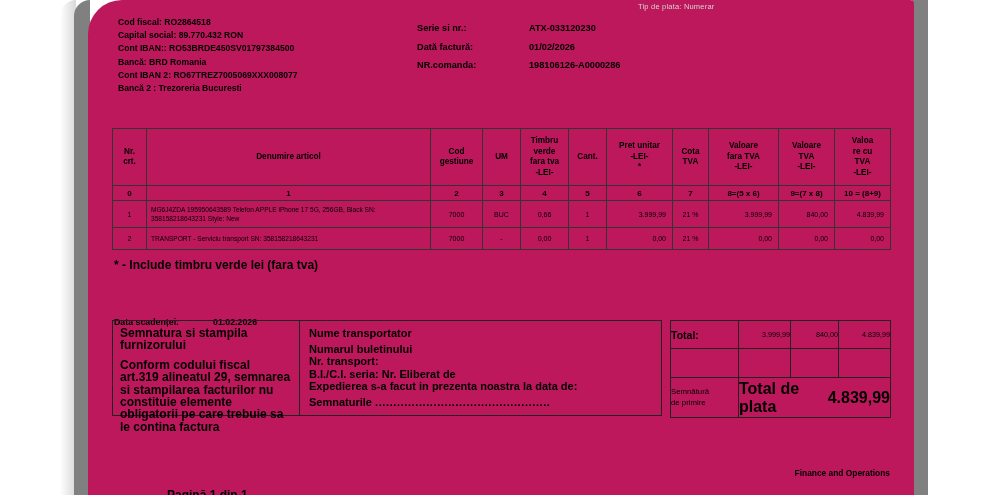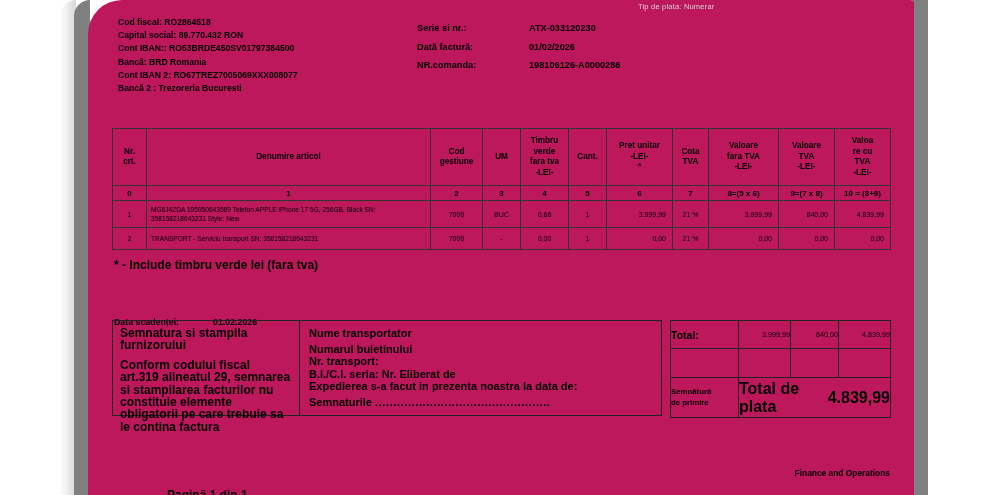--- a/index.html
+++ b/index.html
@@ -206,21 +206,21 @@
   .totals td {
     border: 1.6px solid #222;
     padding: 0 0;
     vertical-align: middle;
   }
   .totals .tl { font-size: 10.5px; font-weight: bold; }
   .totals .num { font-size: 7.2px; text-align: right; }
   .totals tr.r-total td { height: 27px; }
   .totals tr.r-blank td { height: 28px; }
   .totals .semn {
-    font-size: 7.8px; font-weight: bold; line-height: 10.5px;
+    font-size: 7.8px; font-weight: normal; line-height: 10.5px;
     text-align: left; width: 62px; margin-left: 28px;
   }
   .totals .tdp {
     font-size: 16px; font-weight: bold;
   }
   .totals .tdp-wrap { display: flex; justify-content: space-between; align-items: center; }
   .totals tr.r-pay td { height: 39px; }
 
   
   .footer-left {

